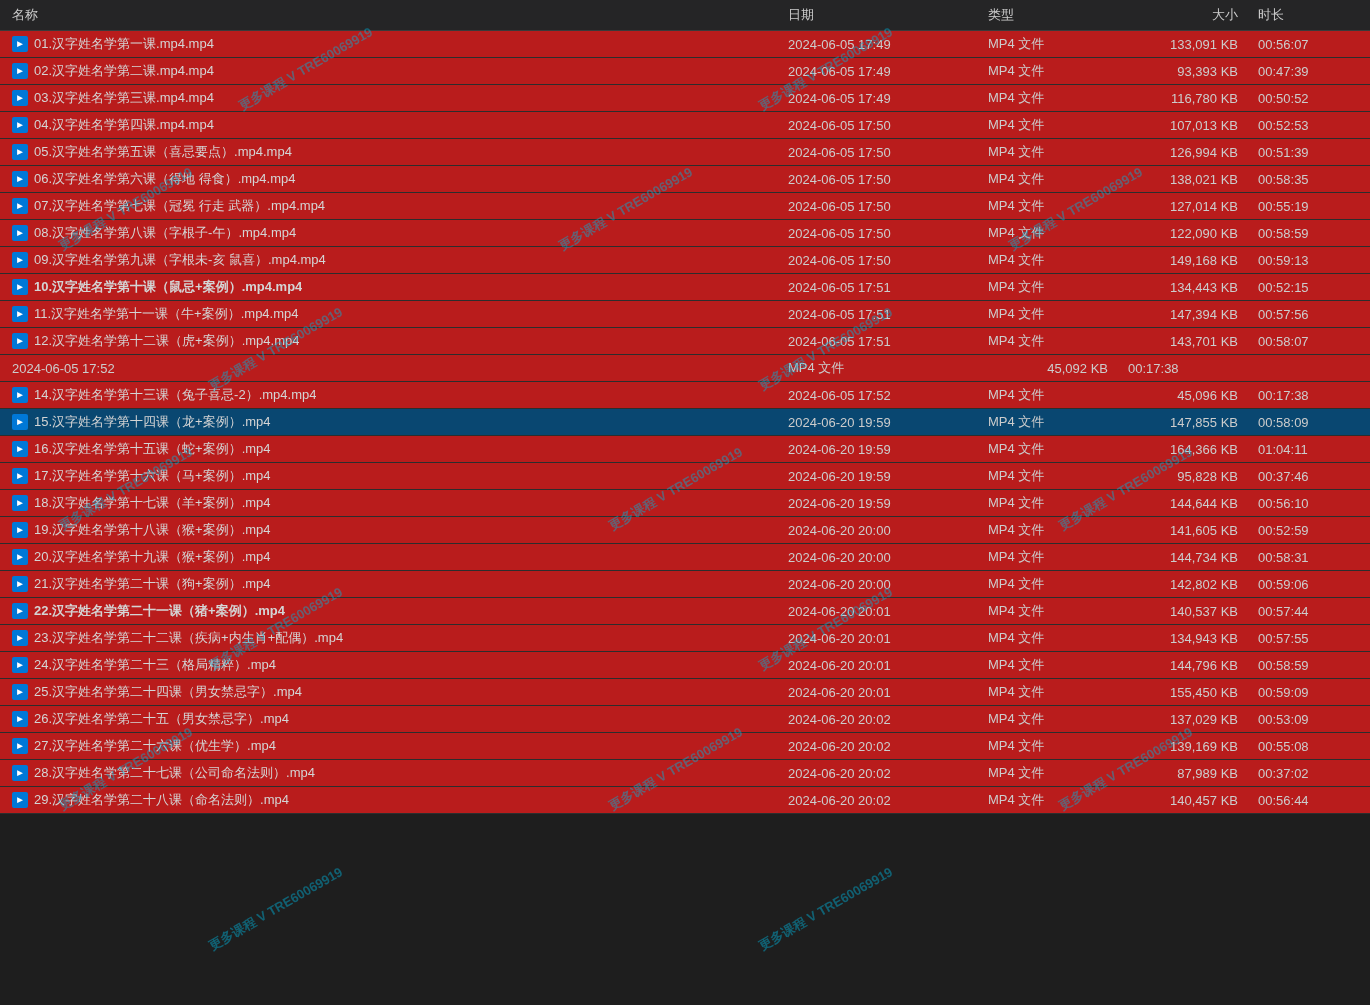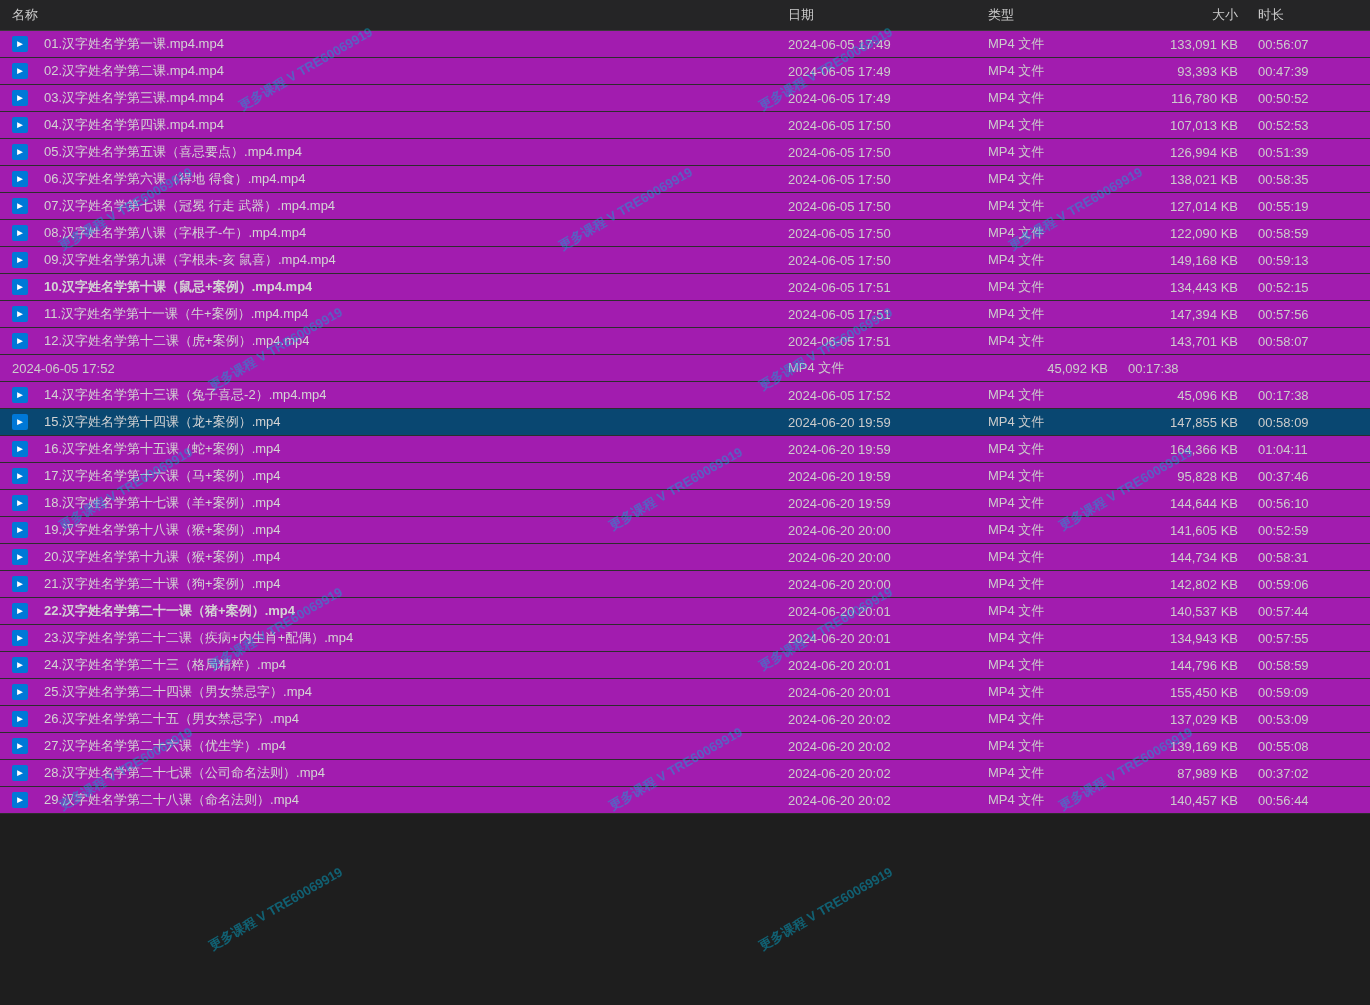--- a/index.html
+++ b/index.html
@@ -8,21 +8,21 @@
       font-size: 13px;
       background: #1e1e1e;
       color: #d4d4d4;
       width: 1370px;
       min-height: 1005px;
       overflow: hidden;
       position: relative;
     }
     .file-list {
       width: 100%;
-      background: #a21caf;
+      background: #b91c1c;
     }
     .header-row {
       display: grid;
       grid-template-columns: 1fr 200px 140px 130px 100px;
       padding: 6px 12px;
       border-bottom: 1px solid #3a3a3a;
       color: #cccccc;
       font-size: 13px;
       background: #252526;
       position: sticky;
@@ -35,21 +35,21 @@
       border-bottom: 1px solid #2d2d2d;
       align-items: center;
       cursor: default;
     }
     .file-row.selected {
       background: #094771;
     }
     .file-name {
       display: flex;
       align-items: center;
-      gap: 16px;
+      gap: 6px;
       white-space: nowrap;
       overflow: hidden;
       text-overflow: ellipsis;
     }
     .file-icon {
       width: 16px;
       height: 16px;
       flex-shrink: 0;
       display: inline-flex;
       align-items: center;

